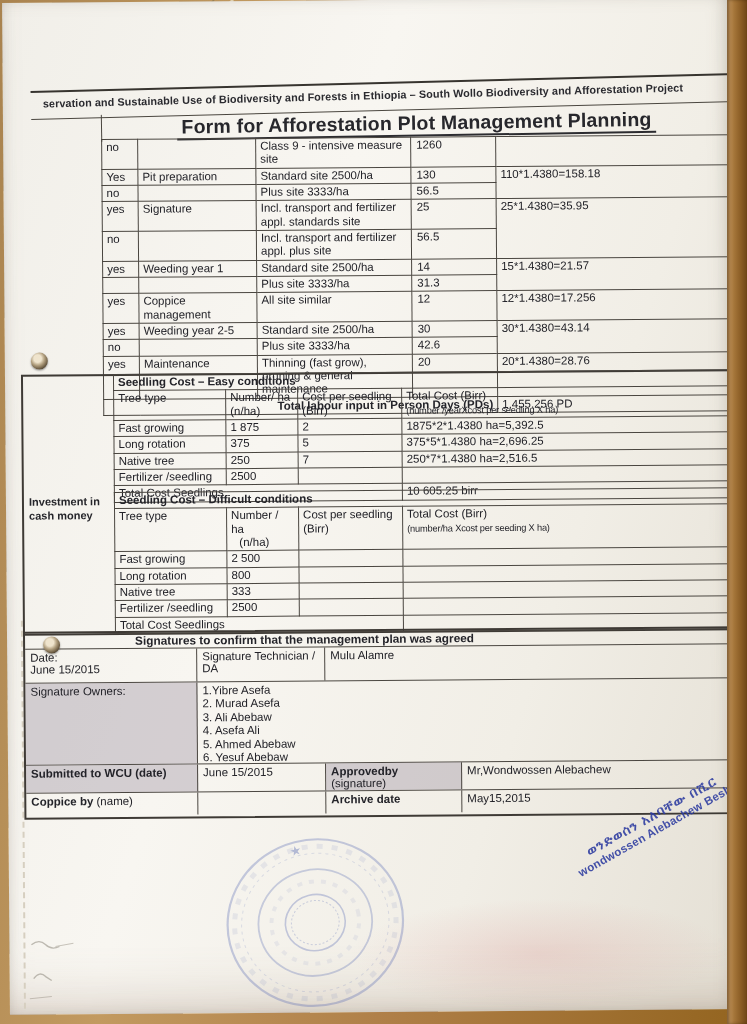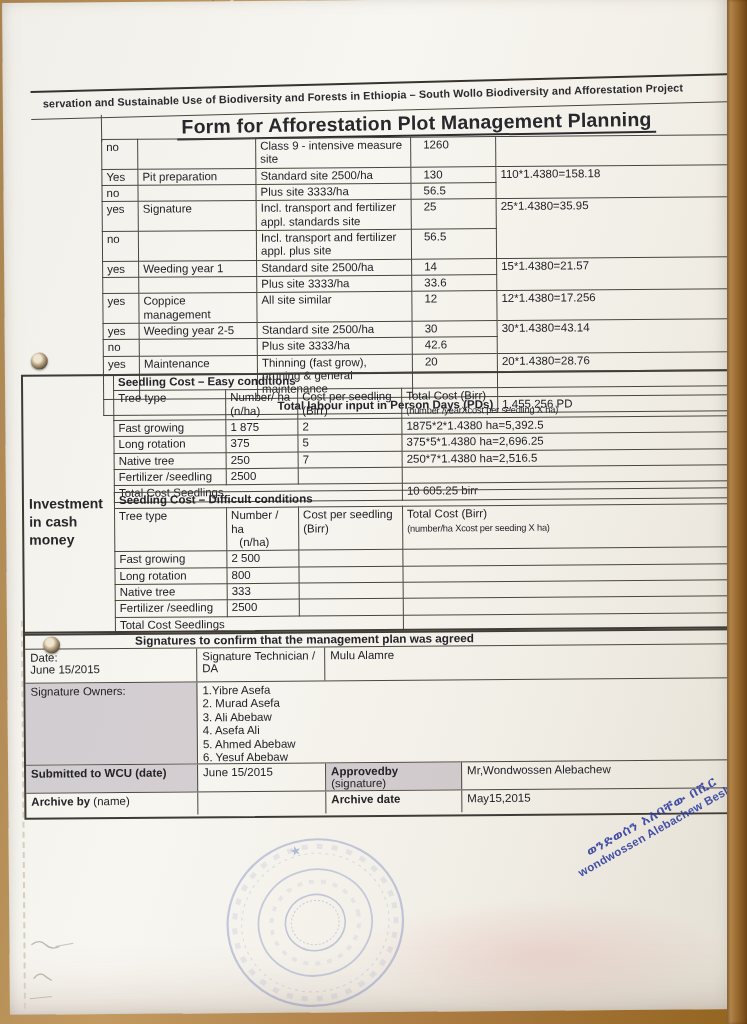--- a/index.html
+++ b/index.html
@@ -42,29 +42,29 @@
   .title-box .t-text{
     font-size:19.5px; font-weight:bold; color:#27272c;
     border-bottom:2px solid #2c2c30; padding:0 4px 1px 4px; letter-spacing:.2px;
   }
   
   table.sc{border-collapse:collapse; table-layout:fixed; z-index:2; position:absolute;
     background:transparent;}
   table.sc td{border:1.5px solid #4a4640; font-size:11.5px; line-height:1.16;
     padding:1px 4px; vertical-align:top; color:#232329; overflow:hidden;}
   .lt{left:98px; top:137px; width:629px;}
-  .lt .num{padding-left:12px;}
+  .lt .num{padding-left:5px;}
   .total-row td{font-size:12px;}
   .ra{text-align:right; font-weight:bold;}
   .bold{font-weight:bold;}
   
   .invest-box{position:absolute; left:16px; top:372px; width:712px; height:257px;
     border:2px solid #3e3a35; z-index:2;}
   .invest-label{position:absolute; left:5px; top:118px; width:86px;
-    font-size:14px; font-weight:bold; color:#26262b; line-height:1.3;}
+    font-size:11px; font-weight:bold; color:#26262b; line-height:1.3;}
   .seed{width:619px;}
   .seed-title td{font-weight:bold; font-size:12.2px; padding:1px 6px;}
   .seed .hd{font-size:11.5px;}
   .seed .sub{font-size:9.3px; letter-spacing:-.2px;}
   .ctr{text-align:left;}
   
   .sig-box{position:absolute; left:16px; top:629px; width:712px; height:184px;
     border:2px solid #3e3a35; z-index:2; font-size:11.5px; color:#232329;}
   .sig-row{display:flex; border-bottom:1.5px solid #4a4640; box-sizing:border-box;}
   .sig-cell{border-right:1.5px solid #4a4640; box-sizing:border-box; padding:2px 5px; overflow:hidden;}
@@ -162,21 +162,21 @@
       <td>yes</td>
       <td>Weeding year 1</td>
       <td>Standard site 2500/ha</td>
       <td class="num">14</td>
       <td rowspan="2">15*1.4380=21.57</td>
     </tr>
     <tr>
       <td></td>
       <td></td>
       <td>Plus site 3333/ha</td>
-      <td class="num">33.6</td>
+      <td class="num">31.3</td>
     </tr>
     <tr>
       <td>yes</td>
       <td>Coppice management</td>
       <td>All site similar</td>
       <td class="num">12</td>
       <td>12*1.4380=17.256</td>
     </tr>
     <tr>
       <td>yes</td>
@@ -362,21 +362,21 @@
       </div>
       <div class="sig-cell grey" style="width:136px;">
         <span class="bold">Approvedby</span><span> (signature)</span>
       </div>
       <div class="sig-cell" style="flex:1;">
         <span>Mr,Wondwossen Alebachew</span>
       </div>
     </div>
     <div class="sig-row" style="height:22px; border-bottom:none;">
       <div class="sig-cell" style="width:172px;">
-        <span class="bold">Archive by </span><span>(name)</span>
+        <span class="bold">Coppice by </span><span>(name)</span>
       </div>
       <div class="sig-cell" style="width:128px;">
         <span></span>
       </div>
       <div class="sig-cell bold" style="width:136px;">
         <span>Archive date</span>
       </div>
       <div class="sig-cell" style="flex:1;">
         <span>May15,2015</span>
       </div>

